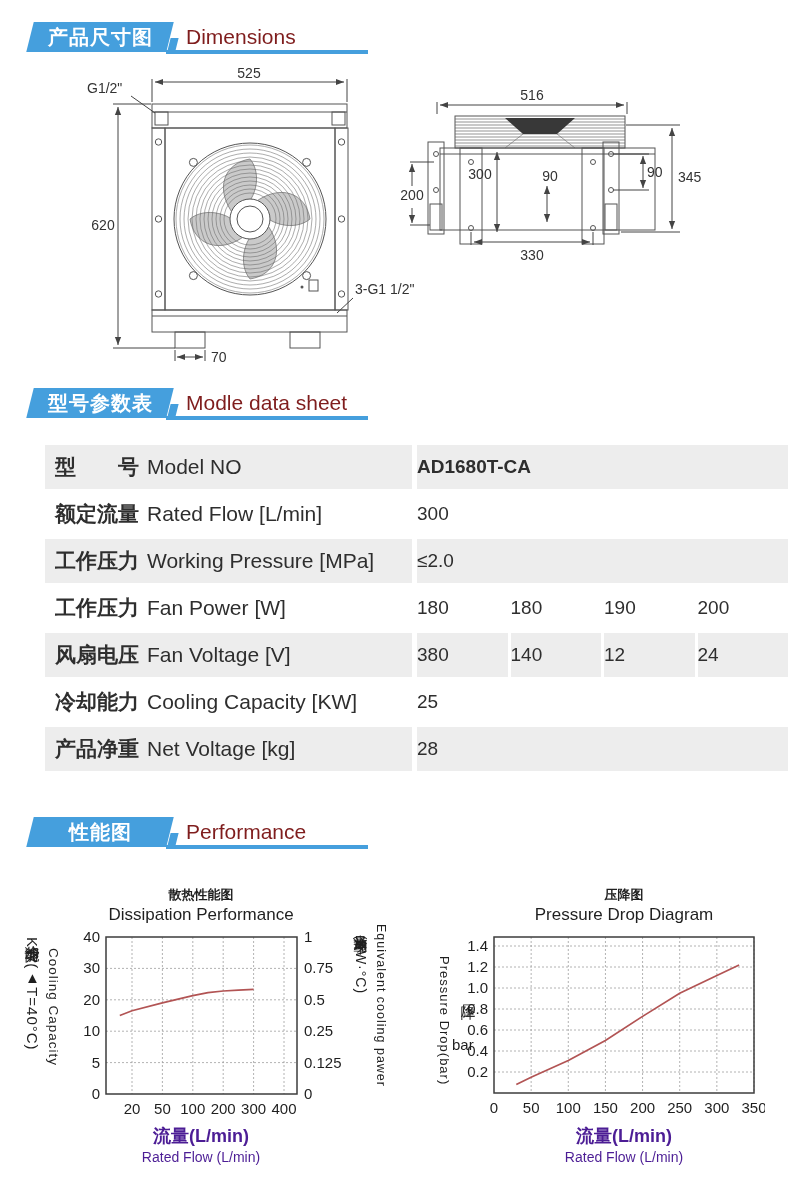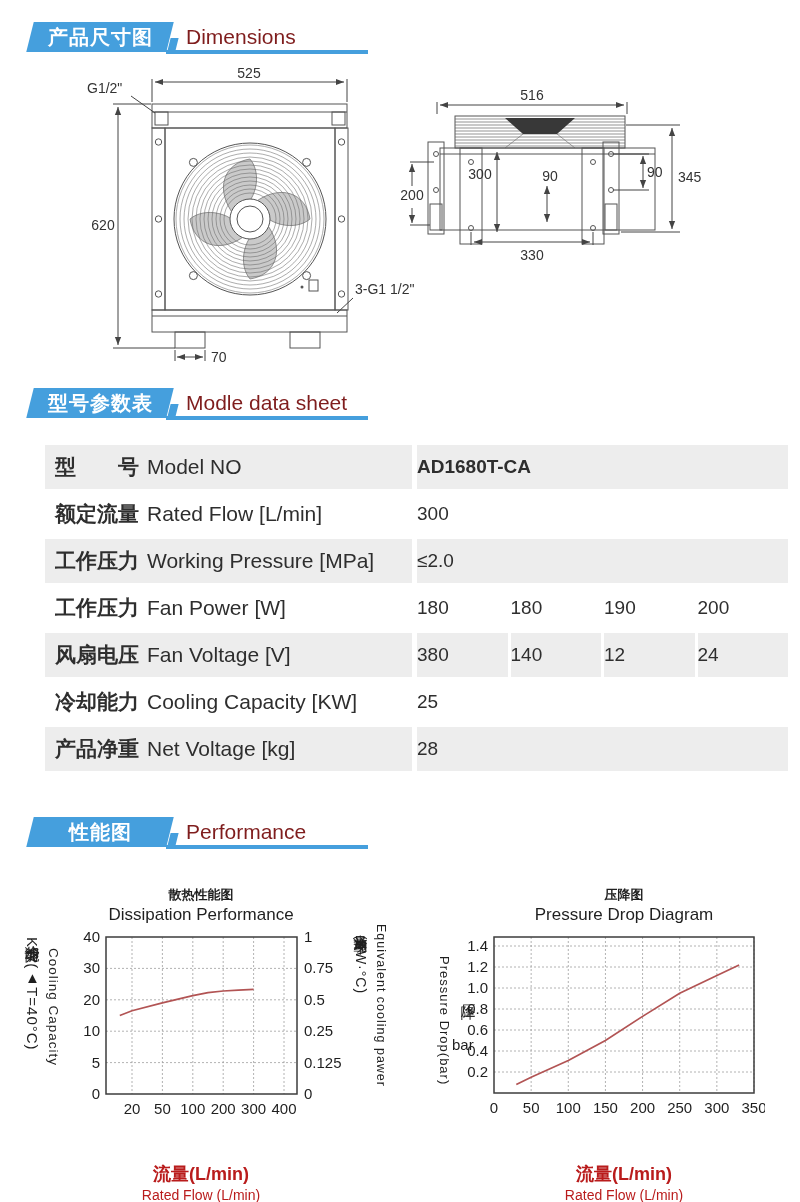--- a/index.html
+++ b/index.html
@@ -30,21 +30,21 @@
   .vcell:first-child{margin-left:0;}
   .gray .lcell,.gray .vcell{background:#ededed;}
   .cn{font-weight:bold;font-size:21px;color:#2e2e2e;margin-right:8px;white-space:pre;}
   .en{font-size:21px;color:#2e2e2e;}
   .val{font-size:19px;color:#2e2e2e;}
   .bold .val{font-weight:bold;}
   
   .ct{position:absolute;text-align:center;width:200px;color:#1f1f1f;}
   .ct.cnt{font-size:13px;font-weight:bold;}
   .ct.ent{font-size:17px;}
-  .xl{position:absolute;text-align:center;width:260px;color:#b91c1c;margin-top:38px;}
+  .xl{position:absolute;text-align:center;width:260px;color:#4c1d95;}
   .xl.cnx{font-size:18px;font-weight:bold;}
   .xl.enx{font-size:14px;}
   .vert{position:absolute;writing-mode:vertical-rl;text-orientation:mixed;color:#1f1f1f;letter-spacing:1px;}
   .hlab{position:absolute;color:#1f1f1f;}
   .chartsvg{position:absolute;font-family:"Liberation Sans",sans-serif;}
 </style>
 </head>
 <body>
 
 <div id="page">

